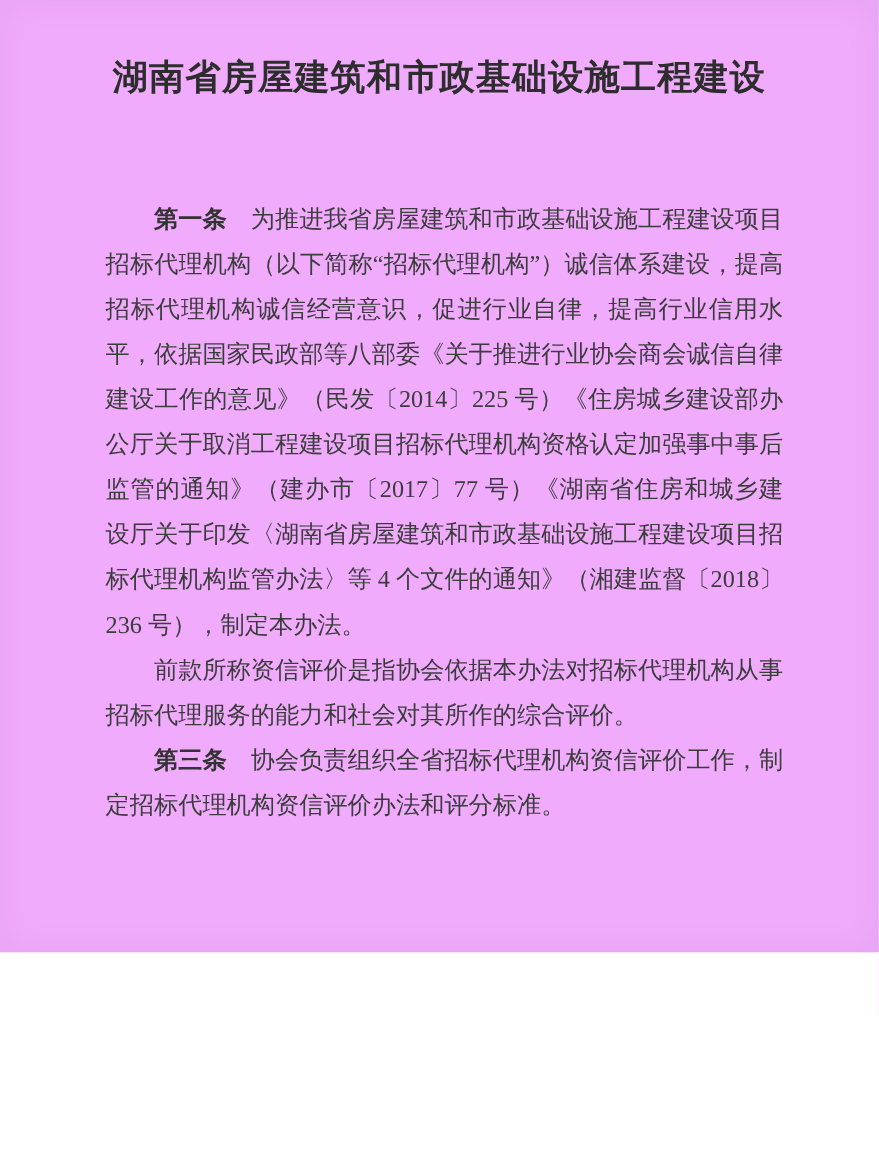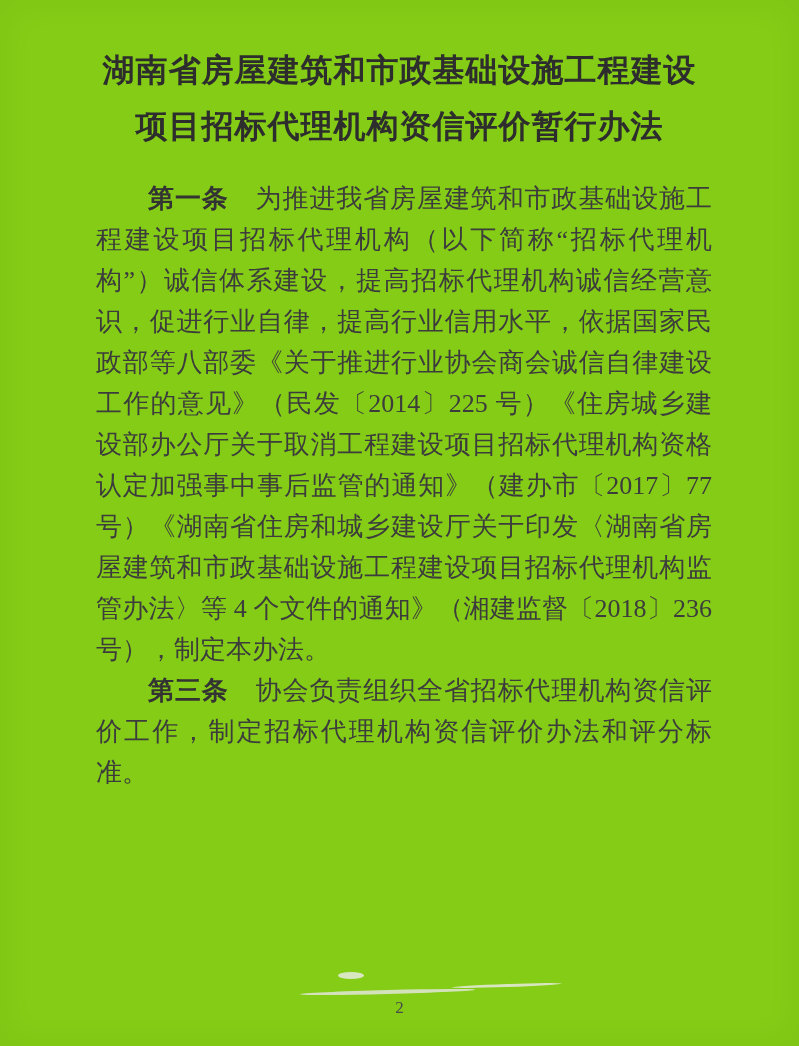--- a/index.html
+++ b/index.html
@@ -3,23 +3,23 @@
 <meta charset="utf-8">
 <style>
   html, body {
     margin: 0;
     padding: 0;
     background: #ffffff;
   }
   .sheet {
     position: relative;
     width: 799px;
-    height: 1046px;
+    height: 866px;
     margin: 0;
-    background: #84cc16;
+    background: #f0abfc;
     box-shadow: inset 0 0 38px rgba(0,0,0,0.045);
     overflow: hidden;
     font-family: "Liberation Serif", "DejaVu Serif", serif;
   }
   .title-block {
     padding-top: 42px;
     text-align: center;
   }
   .title-line {
     font-size: 32px;
@@ -29,21 +29,21 @@
     color: #2d2d2d;
   }
   .content {
     position: absolute;
     left: 96px;
     right: 87px;
     top: 178px;
   }
   .content p {
     margin: 0;
-    font-size: 26px;
+    font-size: 22px;
     line-height: 41px;
     text-align: justify;
     text-indent: 2em;
     color: #3c3c3c;
     letter-spacing: 0;
   }
   .lead {
     font-weight: 700;
     color: #333333;
   }
@@ -89,27 +89,27 @@
     opacity: 0.8;
   }
 </style>
 </head>
 <body>
 
 <div class="sheet">
 
   <div class="title-block">
     <div class="title-line">湖南省房屋建筑和市政基础设施工程建设</div>
-    <div class="title-line">项目招标代理机构资信评价暂行办法</div>
   </div>
 
   <div class="content">
     <p><span class="lead">第一条　</span><span>为推进我省房屋建筑和市政基础设施工程建设项目招标代理机构（以下简称“招标代理机构”）诚信体系建设，提高招标代理机构诚信经营意识，促进行业自律，提高行业信用水平，依据国家民政部等八部委《关于推进行业协会商会诚信自律建设工作的意见》（民发〔2014〕225 号）《住房城乡建设部办公厅关于取消工程建设项目招标代理机构资格认定加强事中事后监管的通知》（建办市〔2017〕77 号）《湖南省住房和城乡建设厅关于印发〈湖南省房屋建筑和市政基础设施工程建设项目招标代理机构监管办法〉等 4 个文件的通知》（湘建监督〔2018〕236 号），制定本办法。</span></p>
 
 
+    <p><span class="lead"></span><span>前款所称资信评价是指协会依据本办法对招标代理机构从事招标代理服务的能力和社会对其所作的综合评价。</span></p>
 
     <p><span class="lead">第三条　</span><span>协会负责组织全省招标代理机构资信评价工作，制定招标代理机构资信评价办法和评分标准。</span></p>
 
   </div>
 
   <div class="smudge-1"></div>
   <div class="smudge-2"></div>
   <div class="smudge-3"></div>
 
   <div class="page-number">2</div>

